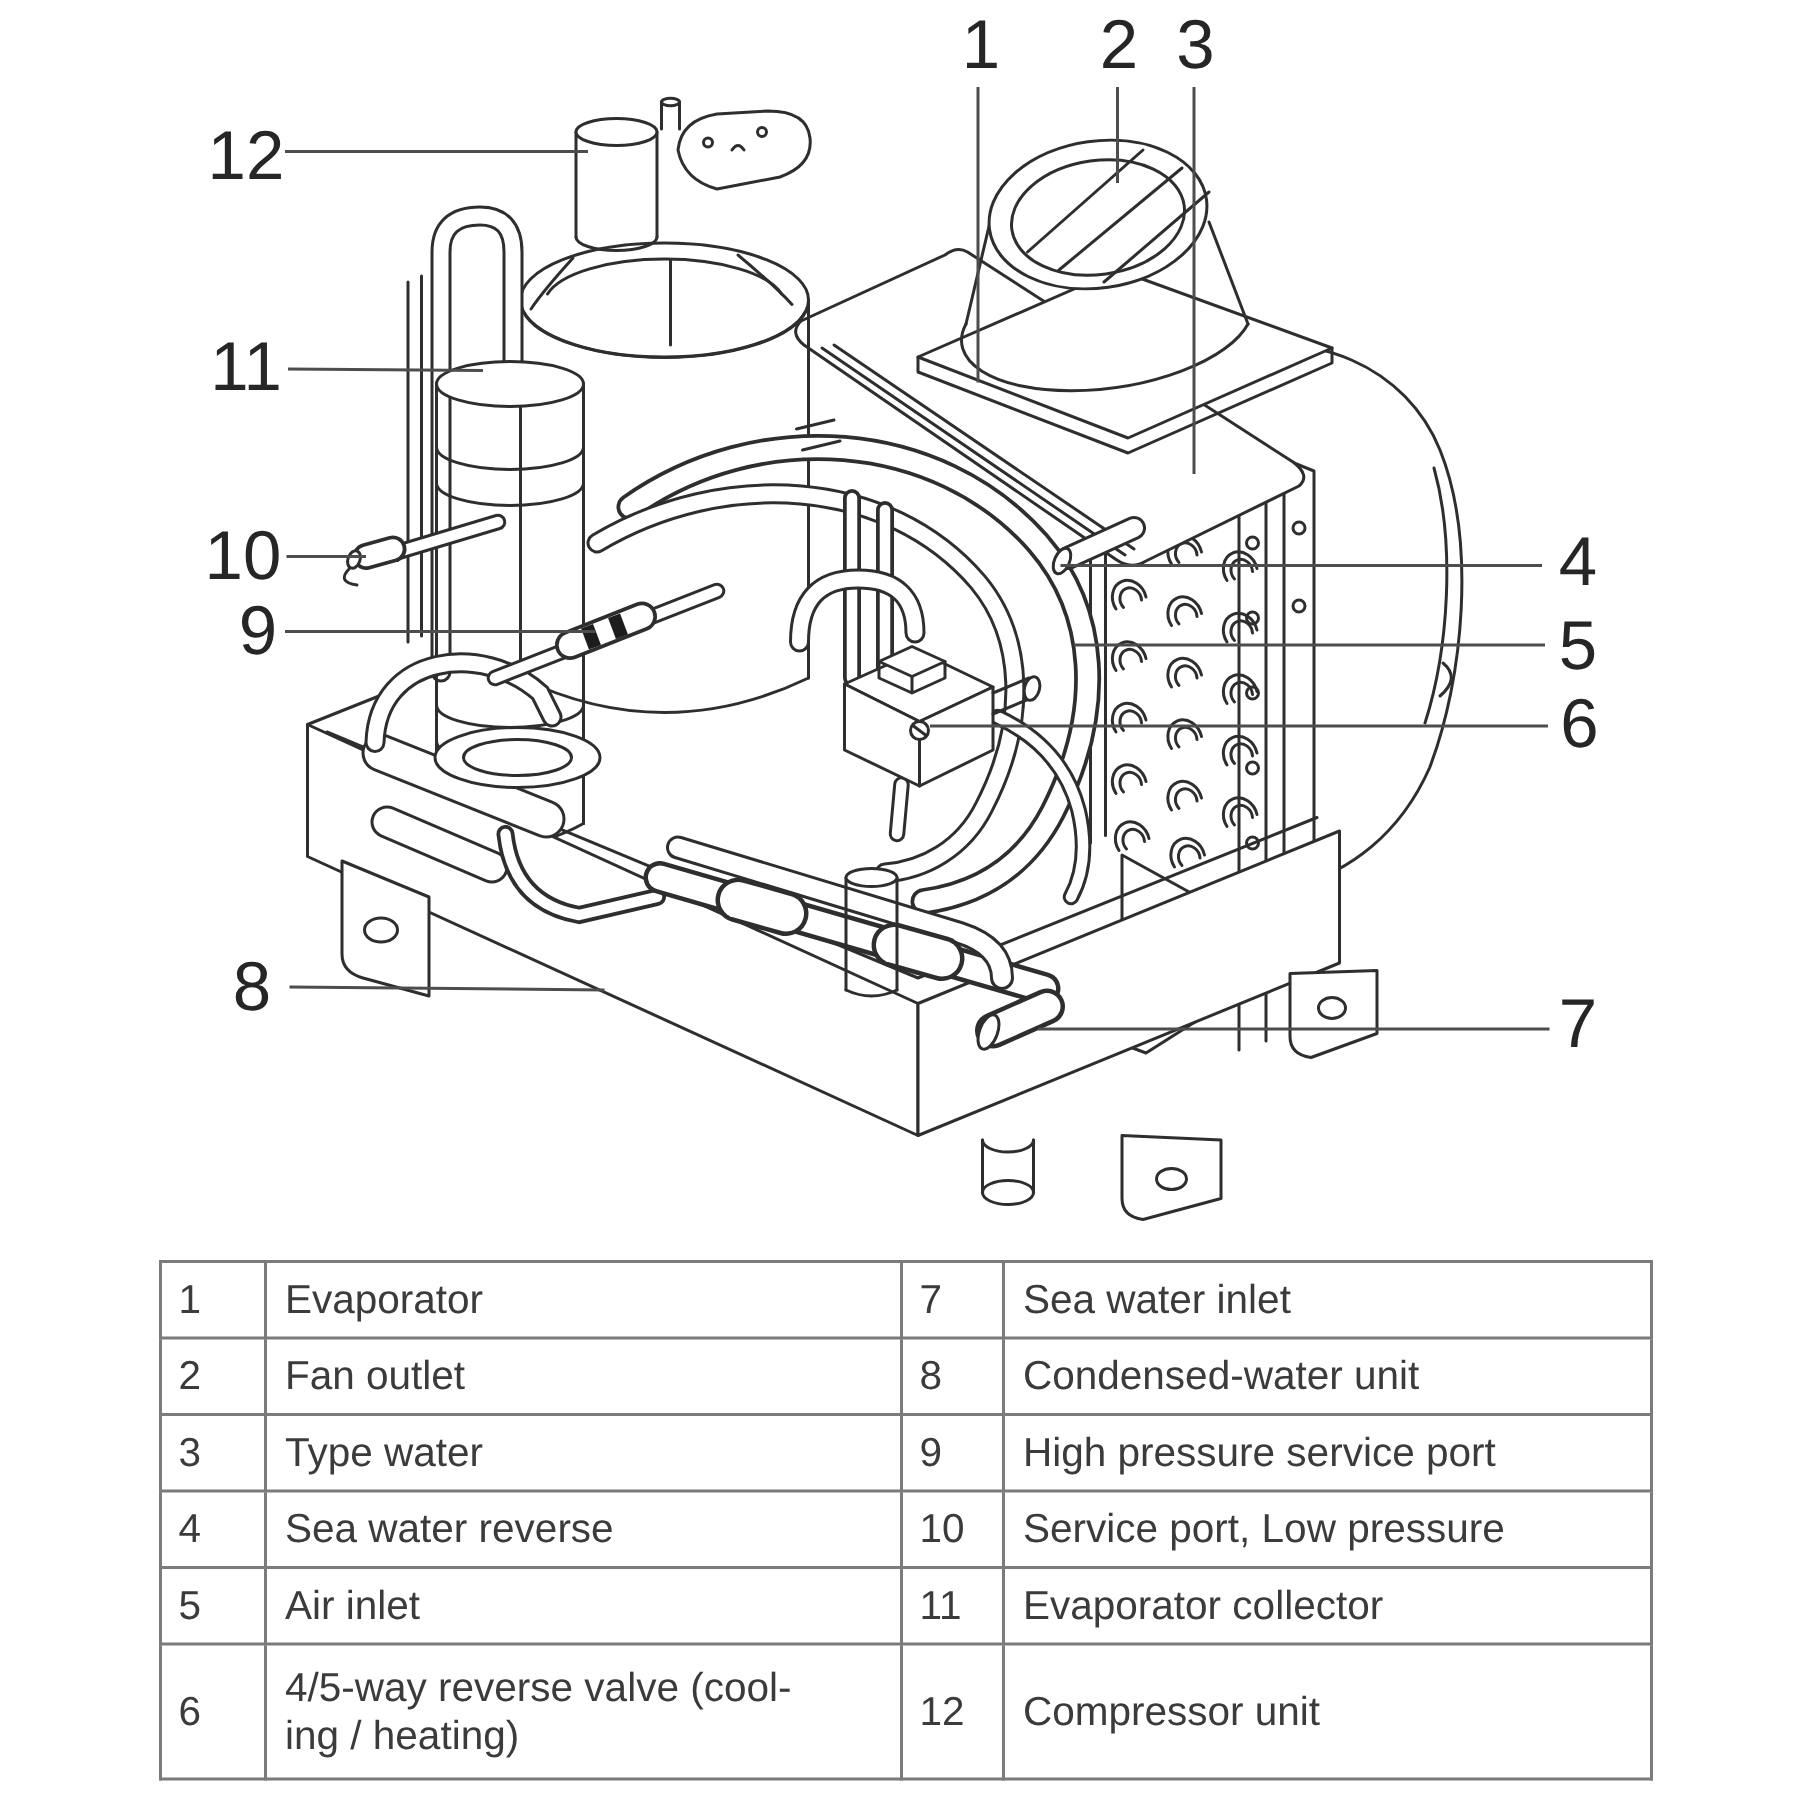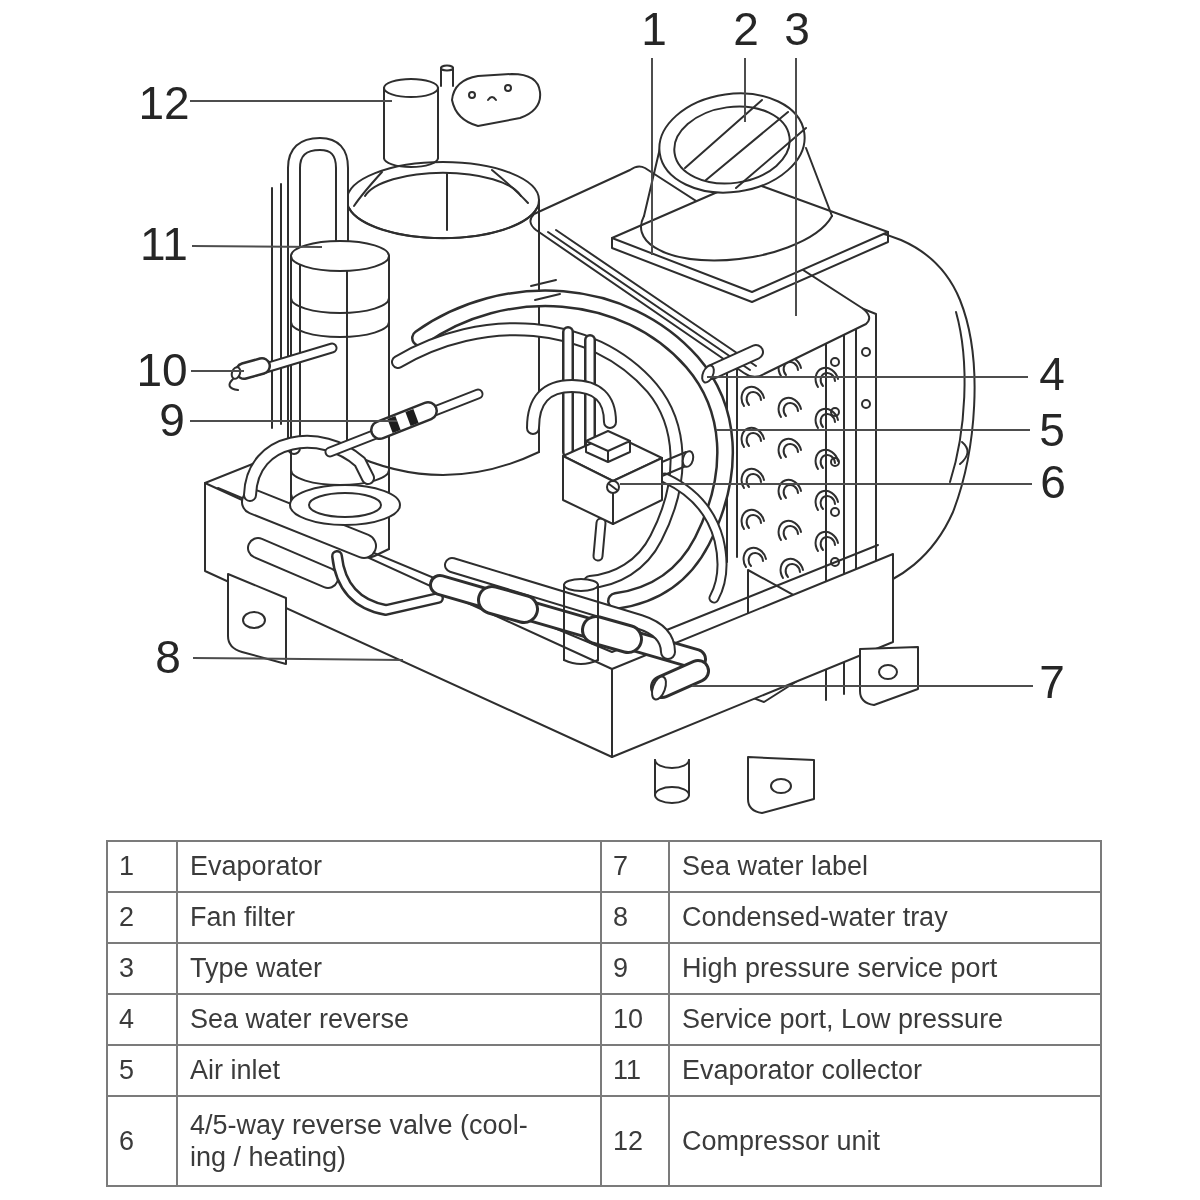--- a/index.html
+++ b/index.html
@@ -276,27 +276,27 @@
     <col style="width:70px">
       <col style="width:424px">
       <col style="width:68px">
       <col style="width:432px">
   </colgroup>
   <tbody>
     <tr>
       <td class="num">1</td>
       <td class="desc">Evaporator</td>
       <td class="num">7</td>
-      <td class="desc">Sea water label</td>
+      <td class="desc">Sea water inlet</td>
     </tr>
     <tr>
       <td class="num">2</td>
-      <td class="desc">Fan filter</td>
+      <td class="desc">Fan outlet</td>
       <td class="num">8</td>
-      <td class="desc">Condensed-water tray</td>
+      <td class="desc">Condensed-water unit</td>
     </tr>
     <tr>
       <td class="num">3</td>
       <td class="desc">Type water</td>
       <td class="num">9</td>
       <td class="desc">High pressure service port</td>
     </tr>
     <tr>
       <td class="num">4</td>
       <td class="desc">Sea water reverse</td>

